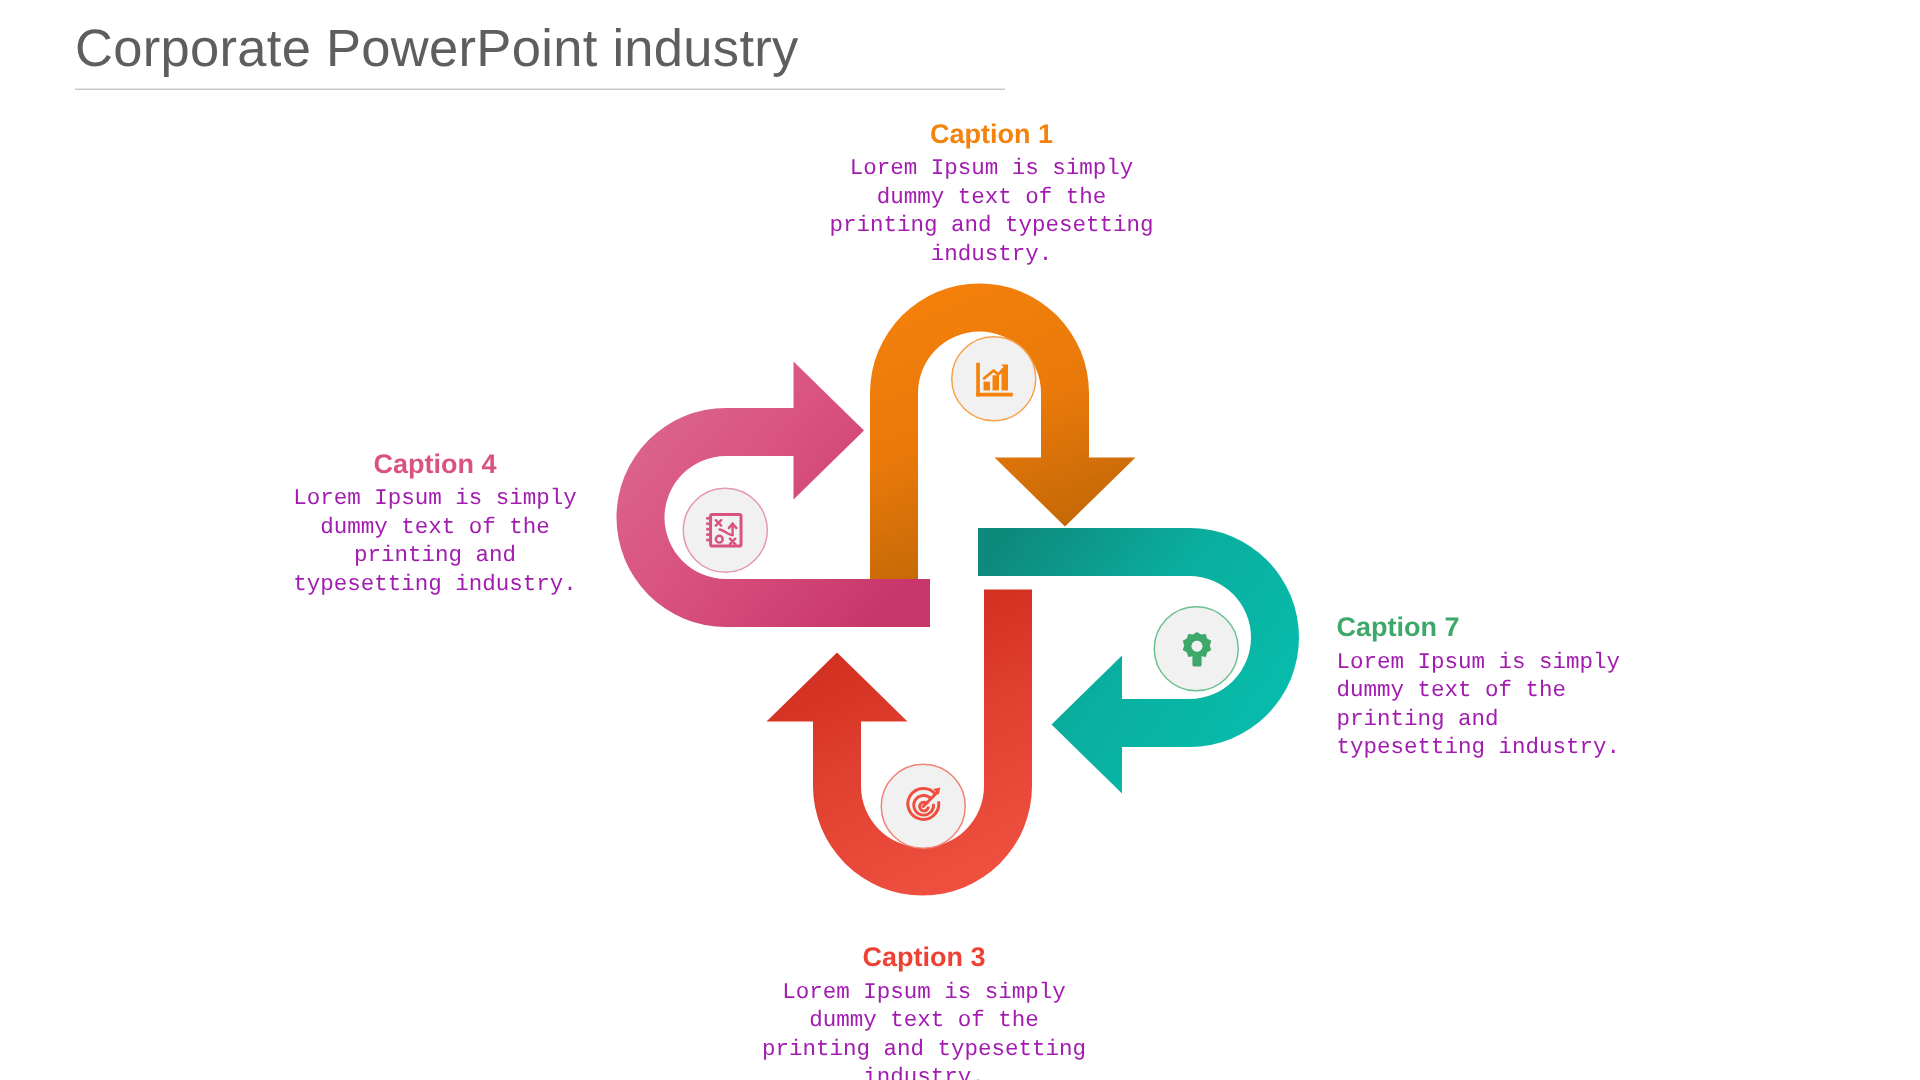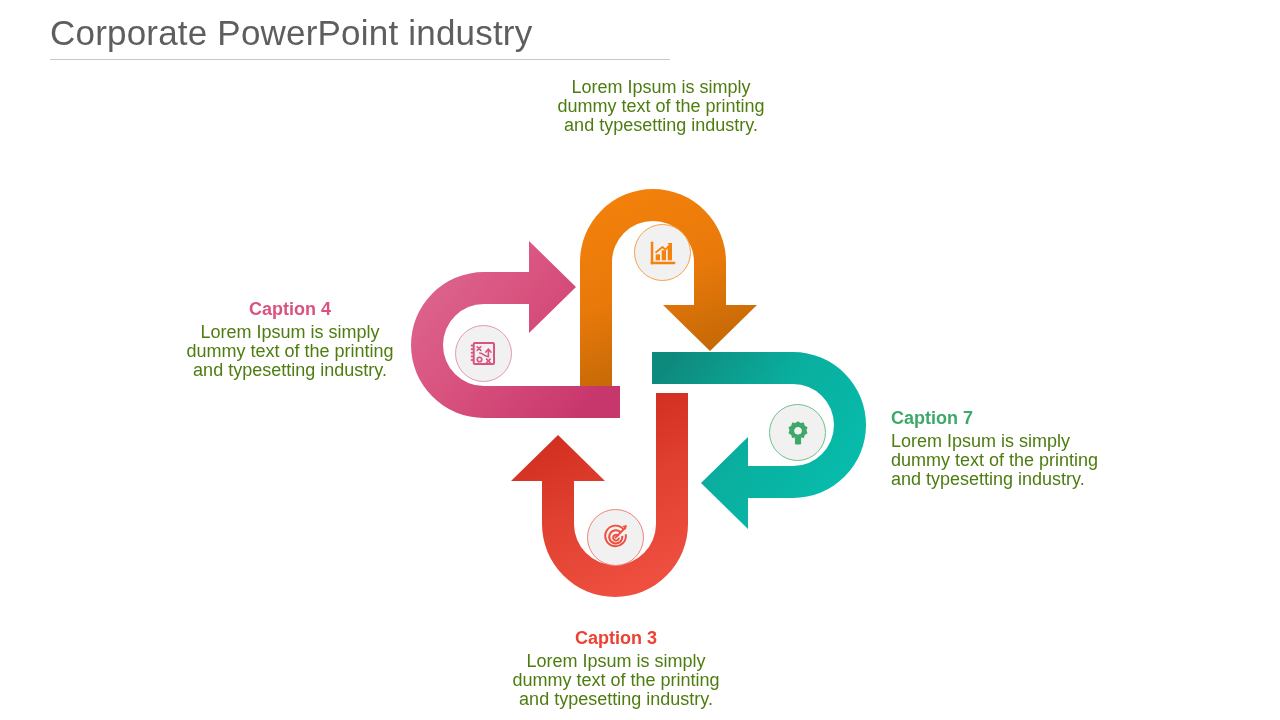--- a/index.html
+++ b/index.html
@@ -55,24 +55,25 @@
   .caption-block {
     position: absolute;
   }
   .caption-title {
     font-size: 18px;
     font-weight: bold;
     margin: 0 0 3px 0;
     line-height: 22px;
   }
   .caption-body {
-    font-size: 18px;
-    color: #4d7c0f;
+    font-size: 15px;
+    color: #a21caf;
     line-height: 19px;
     margin: 0;
+    font-family: Liberation Mono, monospace;
   }
   .ct-center { text-align: center; }
   .ct-left   { text-align: left; }
   .ct-right  { text-align: center; }
 
   #caption-1 { left: 545px; top: 78px;  width: 232px; }
   #caption-2 { left: 891px; top: 407px; width: 215px; }
   #caption-3 { left: 500px; top: 627px; width: 232px; }
   #caption-4 { left: 185px; top: 298px; width: 210px; }
 
@@ -243,20 +244,21 @@
         <path d="M9.0 8.6 L13.0 12.6 M13.0 8.6 L9.0 12.6"></path>
         <path d="M19.4 22.2 L23.4 26.2 M23.4 22.2 L19.4 26.2"></path>
         <circle cx="11.6" cy="22.6" r="2.5"></circle>
         <path d="M11.8 15.4 C15.0 15.4 18.0 19.6 21.4 19.6 L21.4 12.4"></path>
         <path d="M18.6 14.4 L21.4 11.2 L24.2 14.4"></path>
       </g>
     </svg>
   </div>
 
   <div class="caption-block ct-center" id="caption-1">
+    <p class="caption-title" style="color:#F5820B">Caption 1</p>
     <p class="caption-body">Lorem Ipsum is simply dummy text of the printing and typesetting industry.</p>
   </div>
 
   <div class="caption-block ct-left" id="caption-2">
     <p class="caption-title" style="color:#3EA86B">Caption 7</p>
     <p class="caption-body">Lorem Ipsum is simply dummy text of the printing and typesetting industry.</p>
   </div>
 
   <div class="caption-block ct-center" id="caption-3">
     <p class="caption-title" style="color:#EE4033">Caption 3</p>

